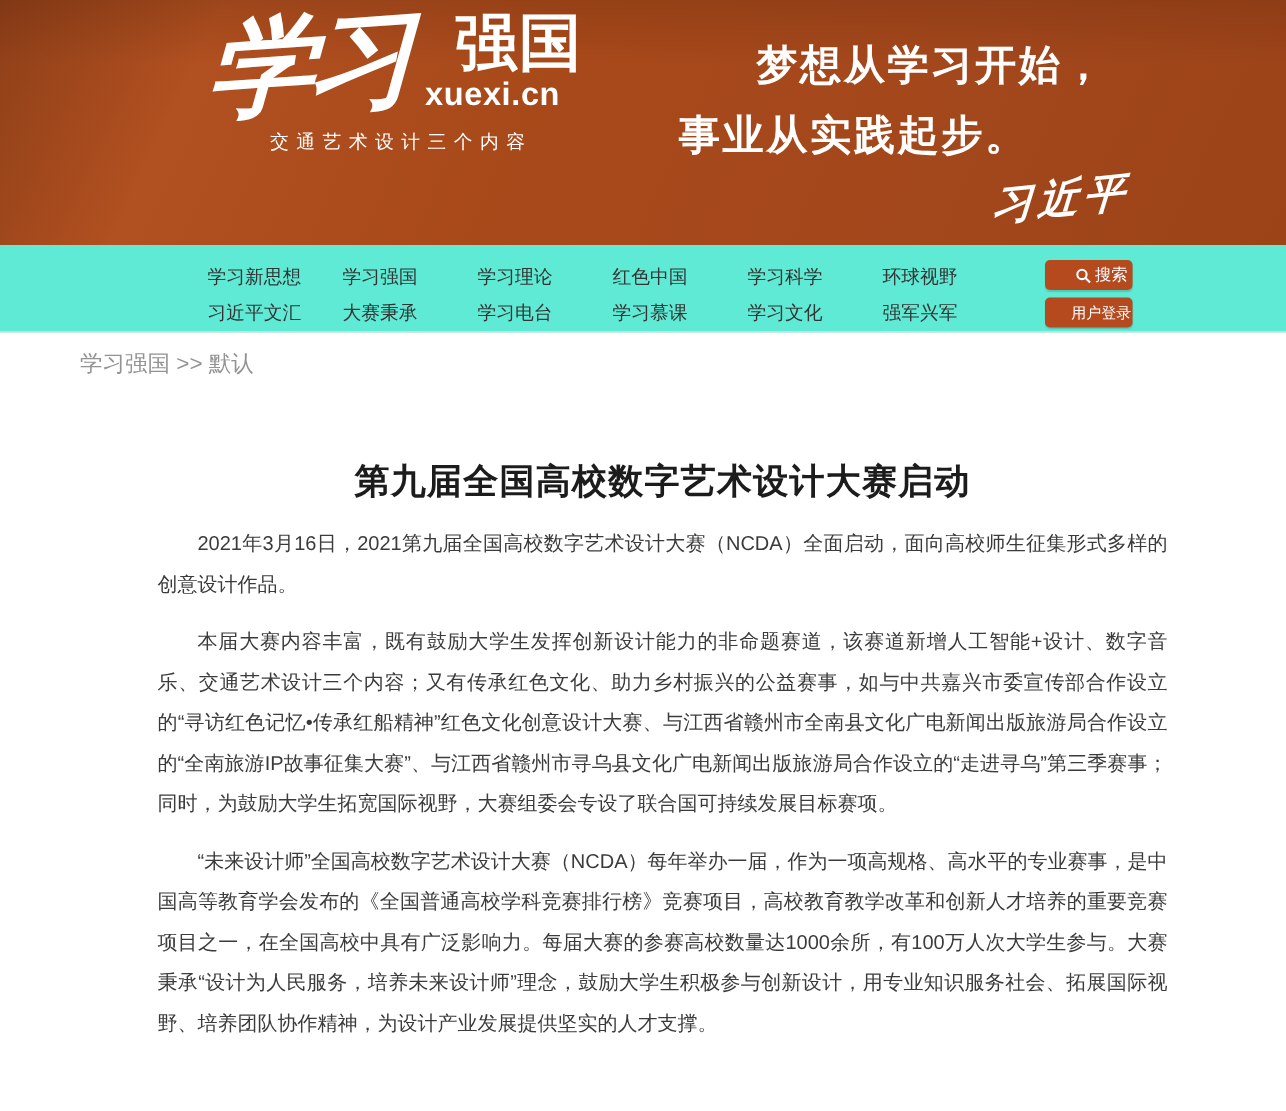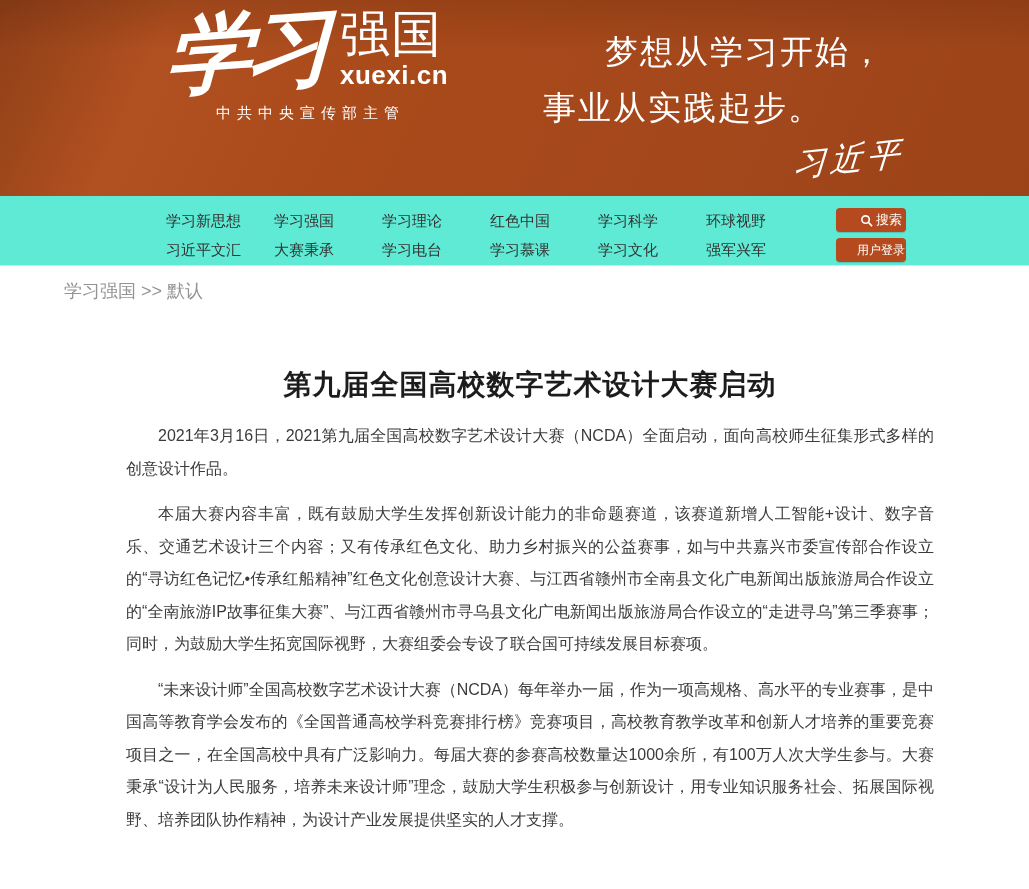--- a/index.html
+++ b/index.html
@@ -17,26 +17,26 @@
   .logo-wrap { position:absolute; left:166px; top:8px; }
   .logo-row { display:flex; align-items:flex-end; }
   .logo-calligraphy {
     font-family:"Liberation Serif","DejaVu Serif",serif;
     font-size:86px; font-weight:bold; font-style:italic;
     line-height:1.0; letter-spacing:-6px;
     transform:rotate(-4deg) skewX(-6deg);
     display:inline-block; padding-right:14px;
   }
   .logo-right { display:flex; flex-direction:column; align-items:flex-start; padding-bottom:4px; }
-  .logo-bold { font-size:50px; font-weight:400; line-height:1; letter-spacing:1px; }
+  .logo-bold { font-size:50px; font-weight:700; line-height:1; letter-spacing:1px;margin-left:24px; }
   .logo-domain { font-size:26px; font-weight:bold; letter-spacing:0.5px; line-height:1.1; margin-top:2px; }
   .logo-subtitle { font-size:15px; letter-spacing:6px; margin-top:10px; margin-left:50px; }
 
   .slogan-wrap { position:absolute; right:96px; top:30px; width:390px;
-    font-family:"Liberation Serif","DejaVu Serif",serif; font-weight:normal; }
+    font-family:"Liberation Serif","DejaVu Serif",serif; font-weight:bold; }
   .slogan-line1 { font-size:33px; letter-spacing:2px; text-align:left; padding-left:62px; }
   .slogan-line2 { font-size:33px; letter-spacing:2px; margin-top:11px; }
   .signature {
     font-family:"Liberation Serif","DejaVu Serif",serif;
     font-size:33px; font-style:italic; letter-spacing:4px;
     transform:rotate(-6deg) skewX(-10deg);
     display:inline-block; margin:6px 0 0 250px;
   }
 
   
@@ -87,21 +87,21 @@
 
 <div class="header">
   <div class="logo-wrap">
     <div class="logo-row">
       <span class="logo-calligraphy">学习</span>
       <span class="logo-right">
         <span class="logo-bold">强国</span>
         <span class="logo-domain">xuexi.cn</span>
       </span>
     </div>
-    <div class="logo-subtitle">中共中央宣传部主管</div>
+    <div class="logo-subtitle">交通艺术设计三个内容</div>
   </div>
 
   <div class="slogan-wrap">
     <div class="slogan-line1">梦想从学习开始，</div>
     <div class="slogan-line2">事业从实践起步。</div>
     <span class="signature">习近平</span>
   </div>
 </div>
 
 <div class="navbar">

